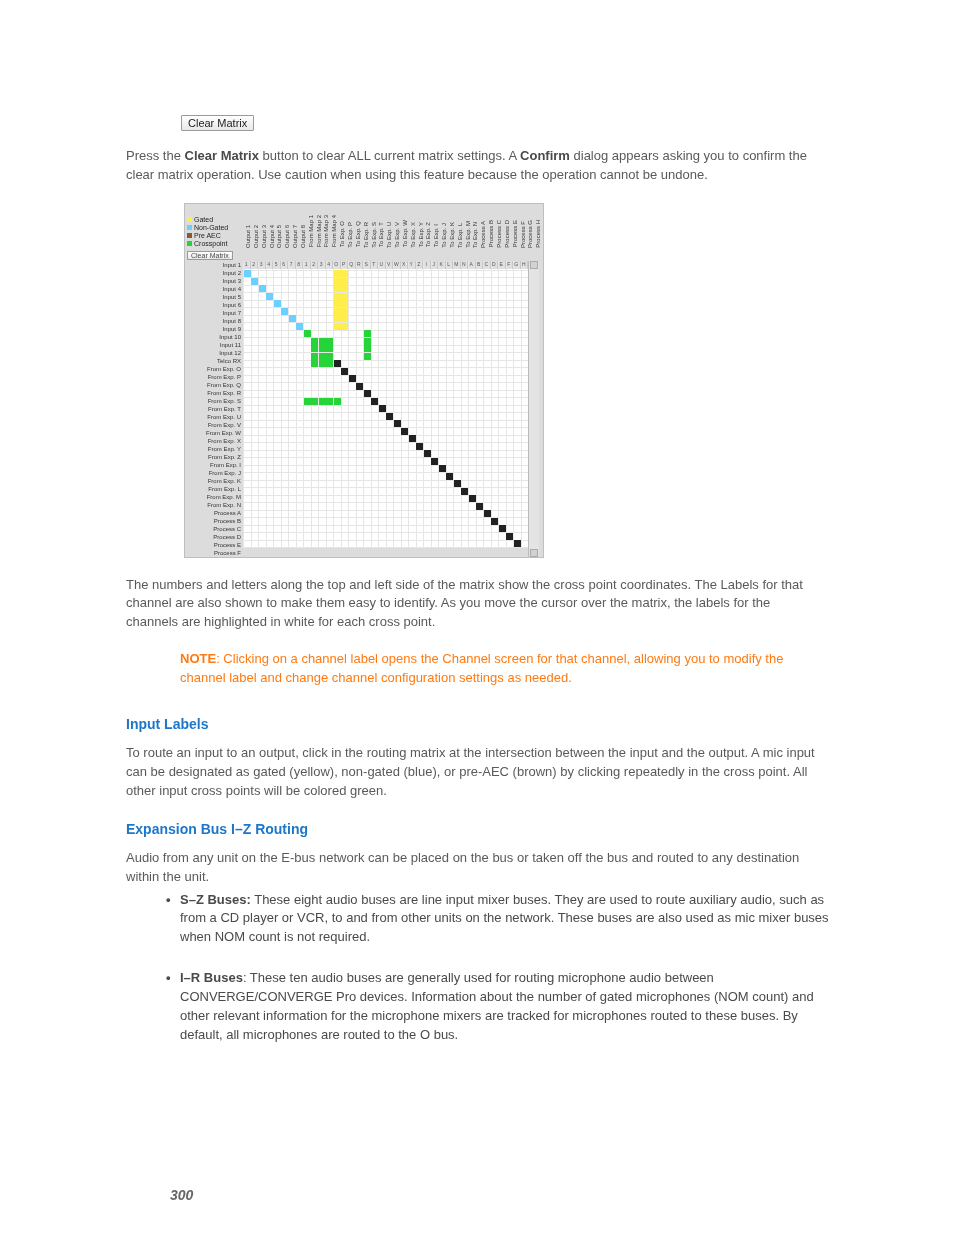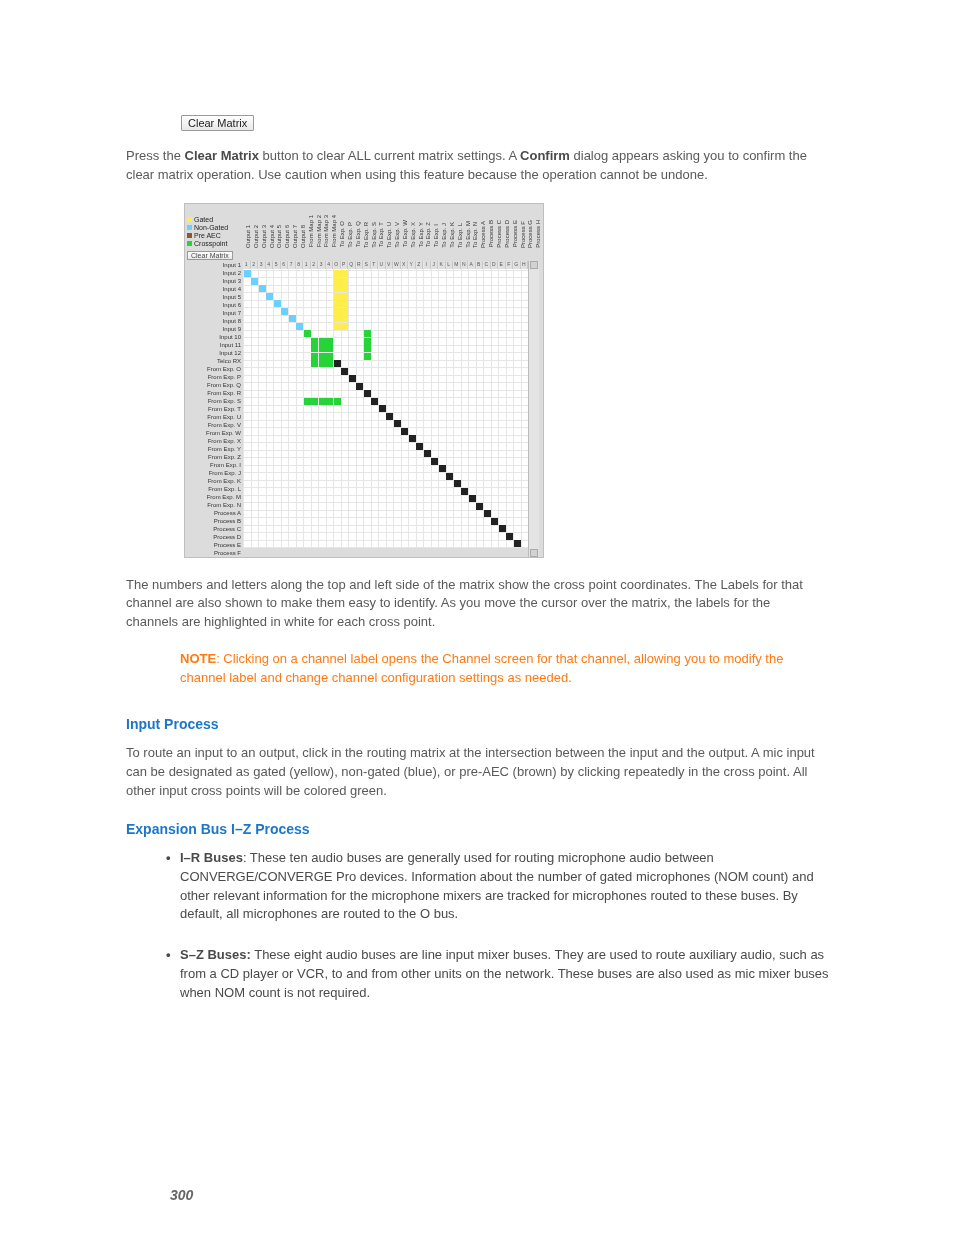--- a/index.html
+++ b/index.html
@@ -348,28 +348,29 @@
       </div>
     </div>
   </div>
 
   <p class="body-text">The numbers and letters along the top and left side of the matrix show the cross point coordinates. The Labels for that channel are also shown to make them easy to identify. As you move the cursor over the matrix, the labels for the channels are highlighted in white for each cross point.</p>
 
   <p class="note">
     <b>NOTE</b><span>: Clicking on a channel label opens the Channel screen for that channel, allowing you to modify the channel label and change channel configuration settings as needed.</span>
   </p>
 
-  <h3 class="section">Input Process</h3>
+  <h3 class="section">Input Labels</h3>
   <p class="body-text">To route an input to an output, click in the routing matrix at the intersection between the input and the output. A mic input can be designated as gated (yellow), non-gated (blue), or pre-AEC (brown) by clicking repeatedly in the cross point. All other input cross points will be colored green.</p>
 
-  <h3 class="section">Expansion Bus I–Z Process</h3>
+  <h3 class="section">Expansion Bus I–Z Routing</h3>
+  <p class="body-text" style="margin-bottom:2px">Audio from any unit on the E-bus network can be placed on the bus or taken off the bus and routed to any destination within the unit.</p>
 
   <ul class="buses">
+    <li>
+      <b>S–Z Buses:</b><span> These eight audio buses are line input mixer buses. They are used to route auxiliary audio, such as from a CD player or VCR, to and from other units on the network. These buses are also used as mic mixer buses when NOM count is not required.</span>
+    </li>
     <li>
       <b>I–R Buses</b><span>: These ten audio buses are generally used for routing microphone audio between CONVERGE/CONVERGE Pro devices. Information about the number of gated microphones (NOM count) and other relevant information for the microphone mixers are tracked for microphones routed to these buses. By default, all microphones are routed to the O bus.</span>
     </li>
-    <li>
-      <b>S–Z Buses:</b><span> These eight audio buses are line input mixer buses. They are used to route auxiliary audio, such as from a CD player or VCR, to and from other units on the network. These buses are also used as mic mixer buses when NOM count is not required.</span>
-    </li>
   </ul>
 
   <div class="pagenum">300</div>
 </div>
 
 </body></html>

